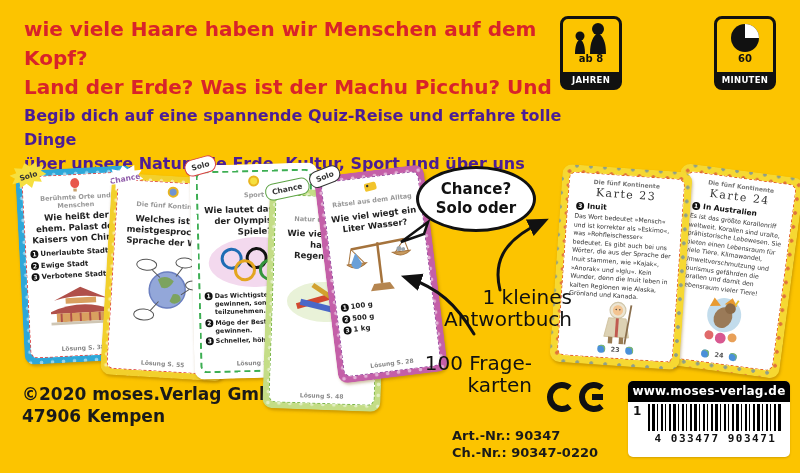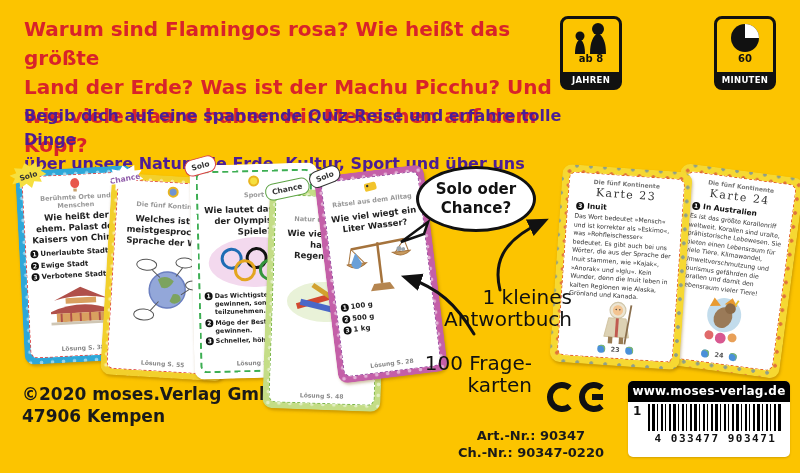--- a/index.html
+++ b/index.html
@@ -69,44 +69,43 @@
         align-self:flex-start;margin-left:5px;}
   .abody{font-size:6.2px;line-height:8.6px;color:#333;margin-top:2px;padding:0 4px;}
   .afoot{margin-top:auto;display:flex;gap:5px;align-items:center;font-size:6.5px;color:#555;
          padding-bottom:2px;font-weight:600;}
   .globe-dot{width:8px;height:8px;border-radius:50%;background:#4a90d9;display:inline-block;
          box-shadow:inset -1px 1px 0 #7fb86a;}
   
   .imprint{position:absolute;left:22px;top:383px;font-size:17px;font-weight:700;line-height:22px;color:#1a1a1a;}
   .imprint .ch{font-size:12px;font-weight:600;margin-top:3px;}
   .ce{position:absolute;left:545px;top:379px;}
-  .prodnos{position:absolute;left:452px;top:427px;width:158px;text-align:center;font-size:13px;
+  .prodnos{position:absolute;left:452px;top:427px;width:158px;text-align:left;font-size:13px;
            font-weight:700;line-height:17px;color:#1a1a1a;}
   .barcode{position:absolute;left:628px;top:381px;width:162px;height:76px;background:#fff;
            border-radius:5px;overflow:hidden;box-shadow:0 1px 2px rgba(120,80,0,.3);}
   .bc-head{background:#000;color:#fff;font-size:12px;font-weight:700;text-align:center;
            padding:3px 0 4px;letter-spacing:.2px;}
   .bc-body{position:relative;height:52px;}
   .bc-lead{position:absolute;left:5px;top:2px;font-size:12px;font-weight:600;}
   .bc-bars{position:absolute;left:20px;right:7px;top:2px;height:27px;
            background:repeating-linear-gradient(90deg,#000 0 2px,transparent 2px 4px,#000 4px 7px,
            transparent 7px 9px,#000 9px 10px,transparent 10px 13px,#000 13px 15px,transparent 15px 17px,
            #000 17px 18px,transparent 18px 21px);}
   .bc-num{position:absolute;left:18px;right:5px;top:30px;text-align:center;font-size:11px;
           font-weight:600;letter-spacing:1.5px;font-family:"DejaVu Sans Mono",monospace;}
 </style>
 </head>
 <body>
 
 <div class="stage">
 
   <div class="headline">
-    <div>Warum sind Flamingos rosa? Wie heißt das größte</div>
+    <div>wie viele Haare haben wir Menschen auf dem Kopf?</div>
     <div>Land der Erde? Was ist der Machu Picchu? Und</div>
-    <div>wie viele Haare haben wir Menschen auf dem Kopf?</div>
   </div>
 
   <div class="intro">
     <div>Begib dich auf eine spannende Quiz-Reise und erfahre tolle Dinge</div>
     <div>über unsere Natur, die Erde, Kultur, Sport und über uns Menschen.</div>
   </div>
 
   <div class="ibox" style="left:560px">
     <svg width="40" height="34" viewBox="0 0 40 34">
       <g fill="#111">
@@ -298,22 +297,22 @@
           </div>
       </div>
       <div class="qfoot">Lösung S. 28</div>
     </div>
   </div>
 
   <svg class="btail" width="34" height="28" viewBox="0 0 34 28">
     <polygon points="30,4 3,24 26,16" fill="#fff" stroke="#111" stroke-width="2.5"></polygon>
   </svg>
   <div class="bubble">
+    <div>Chance?</div>
     <div>Solo oder</div>
-    <div>Chance?</div>
   </div>
 
   <svg class="arrow" style="left:438px;top:206px;" width="130" height="86" viewBox="0 0 130 86">
     <defs>
       <marker id="ah" markerWidth="8" markerHeight="8" refX="4.5" refY="3" orient="auto">
         <path d="M0,0 L7,3 L0,6 Z" fill="#111"></path>
       </marker>
     </defs>
     <path d="M62,84 C54,52 70,32 104,16" fill="none" stroke="#111" stroke-width="3" stroke-linecap="round" marker-end="url(#ah)"></path>
   </svg>

